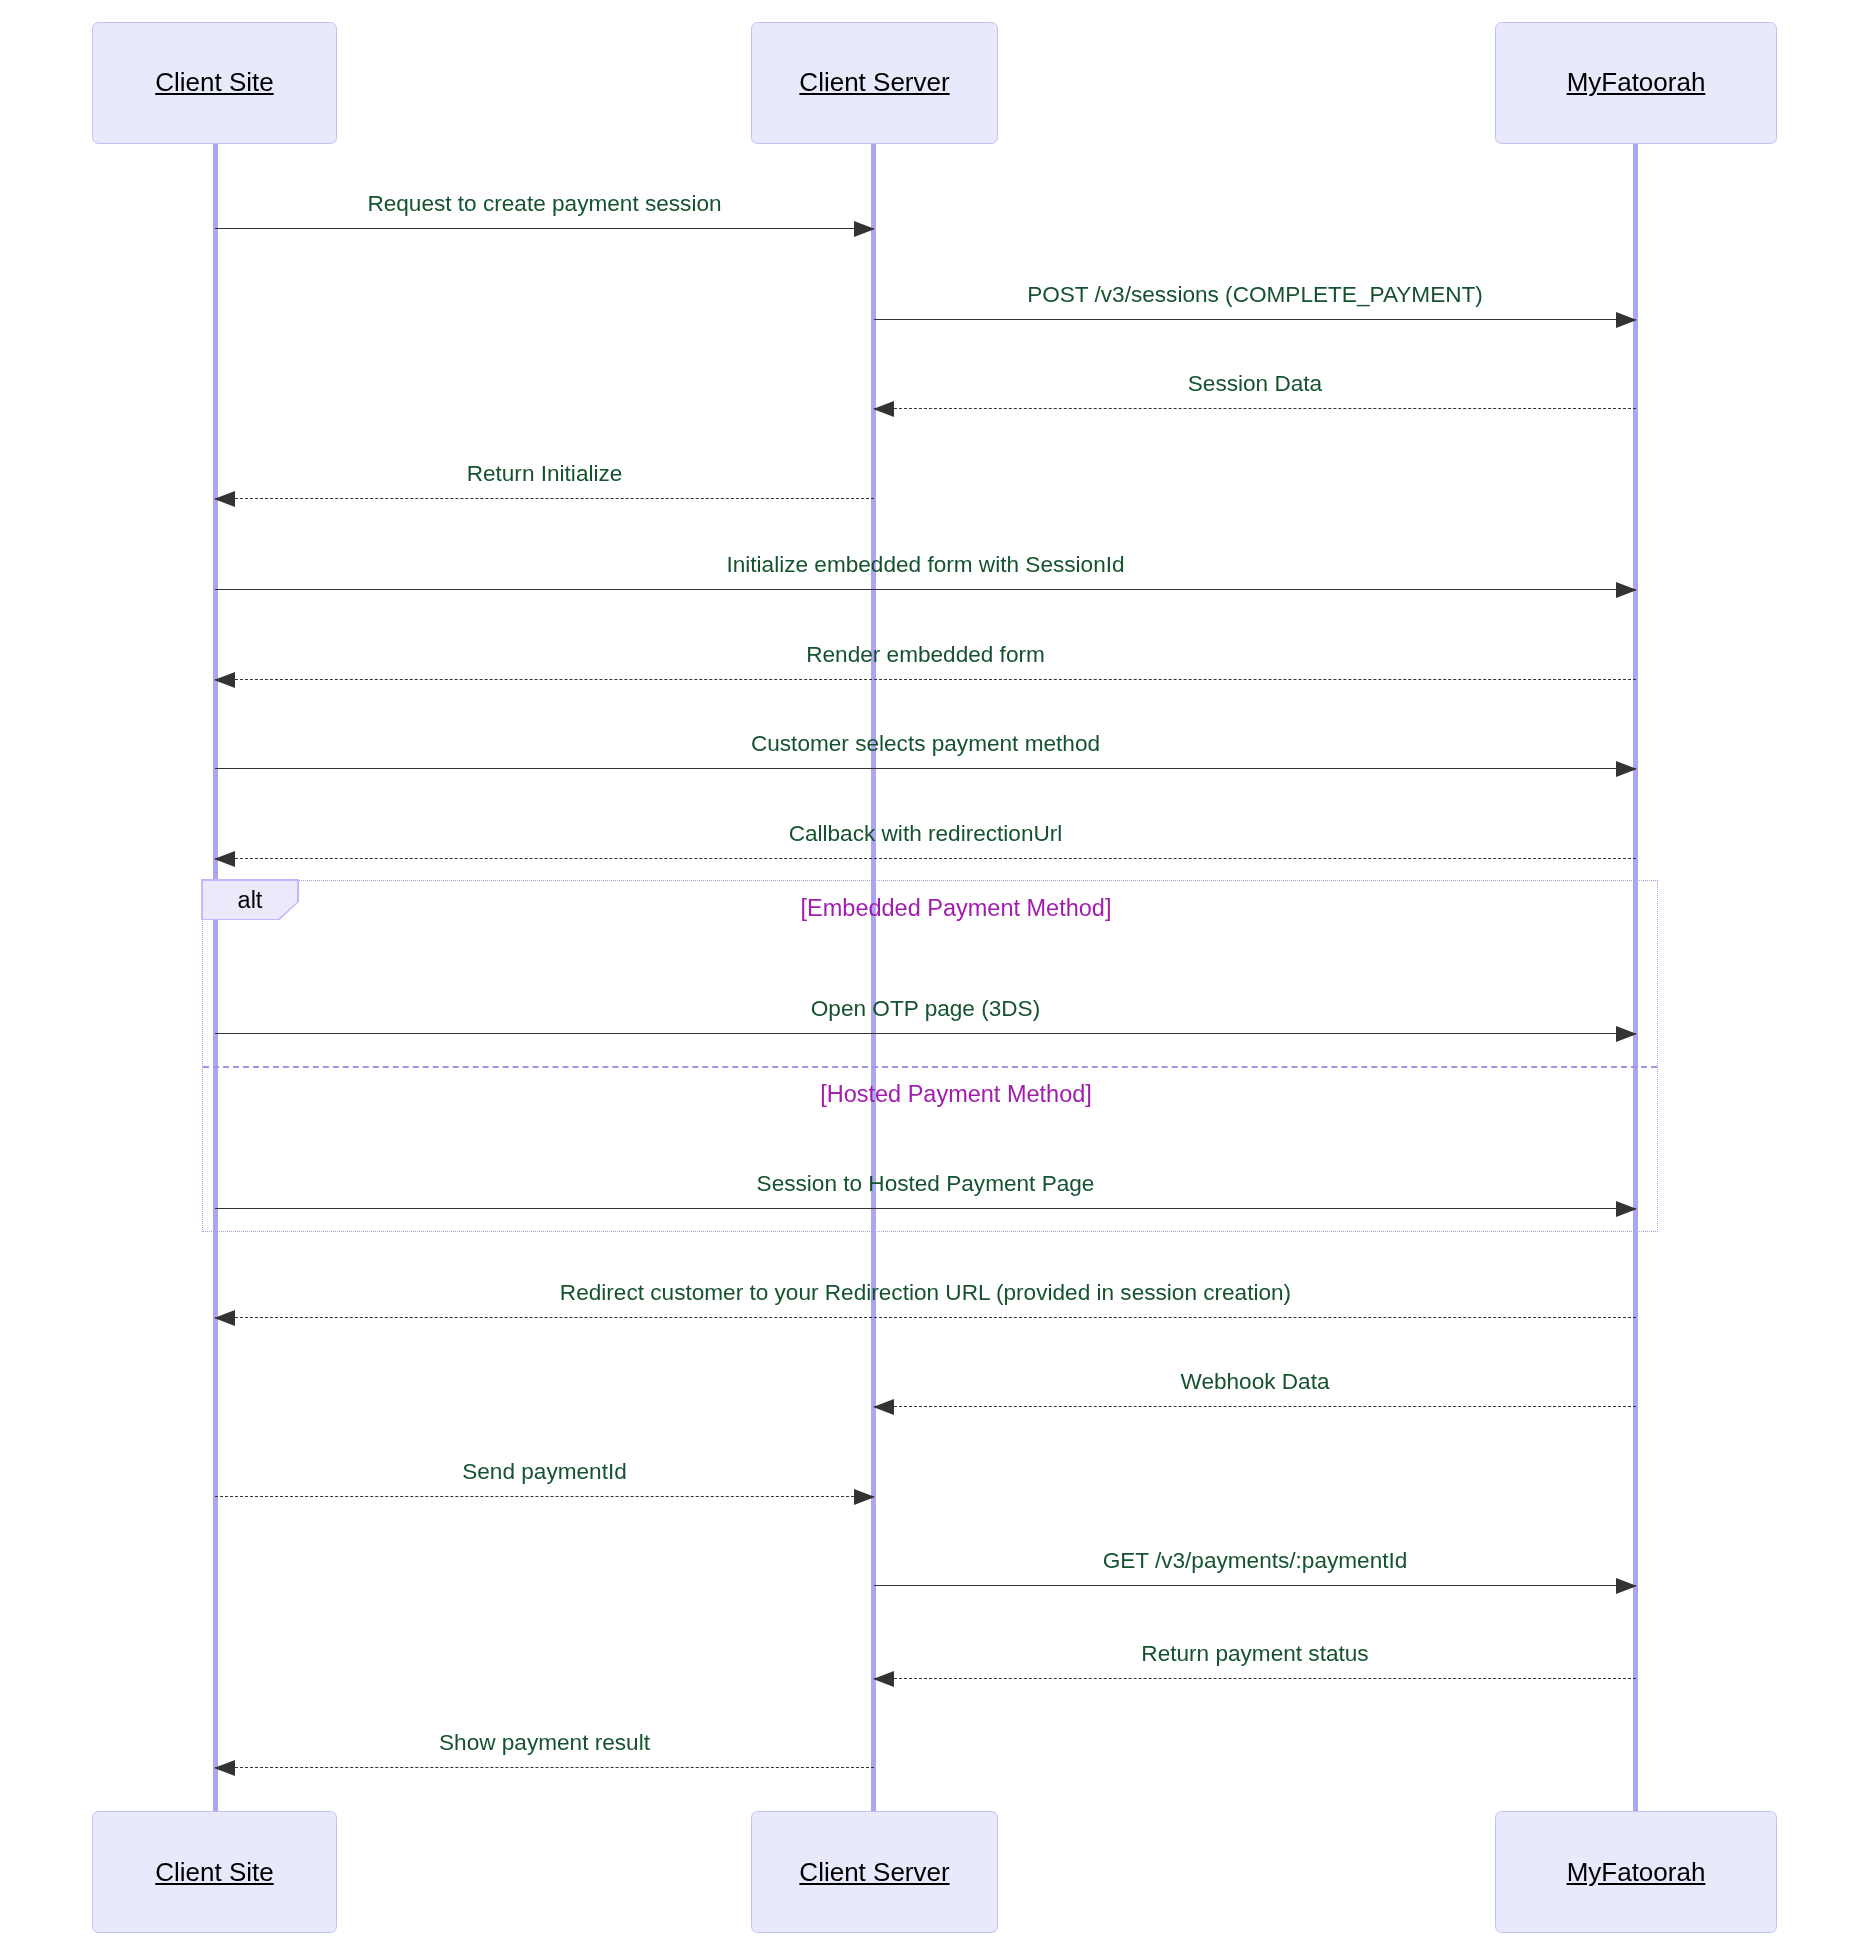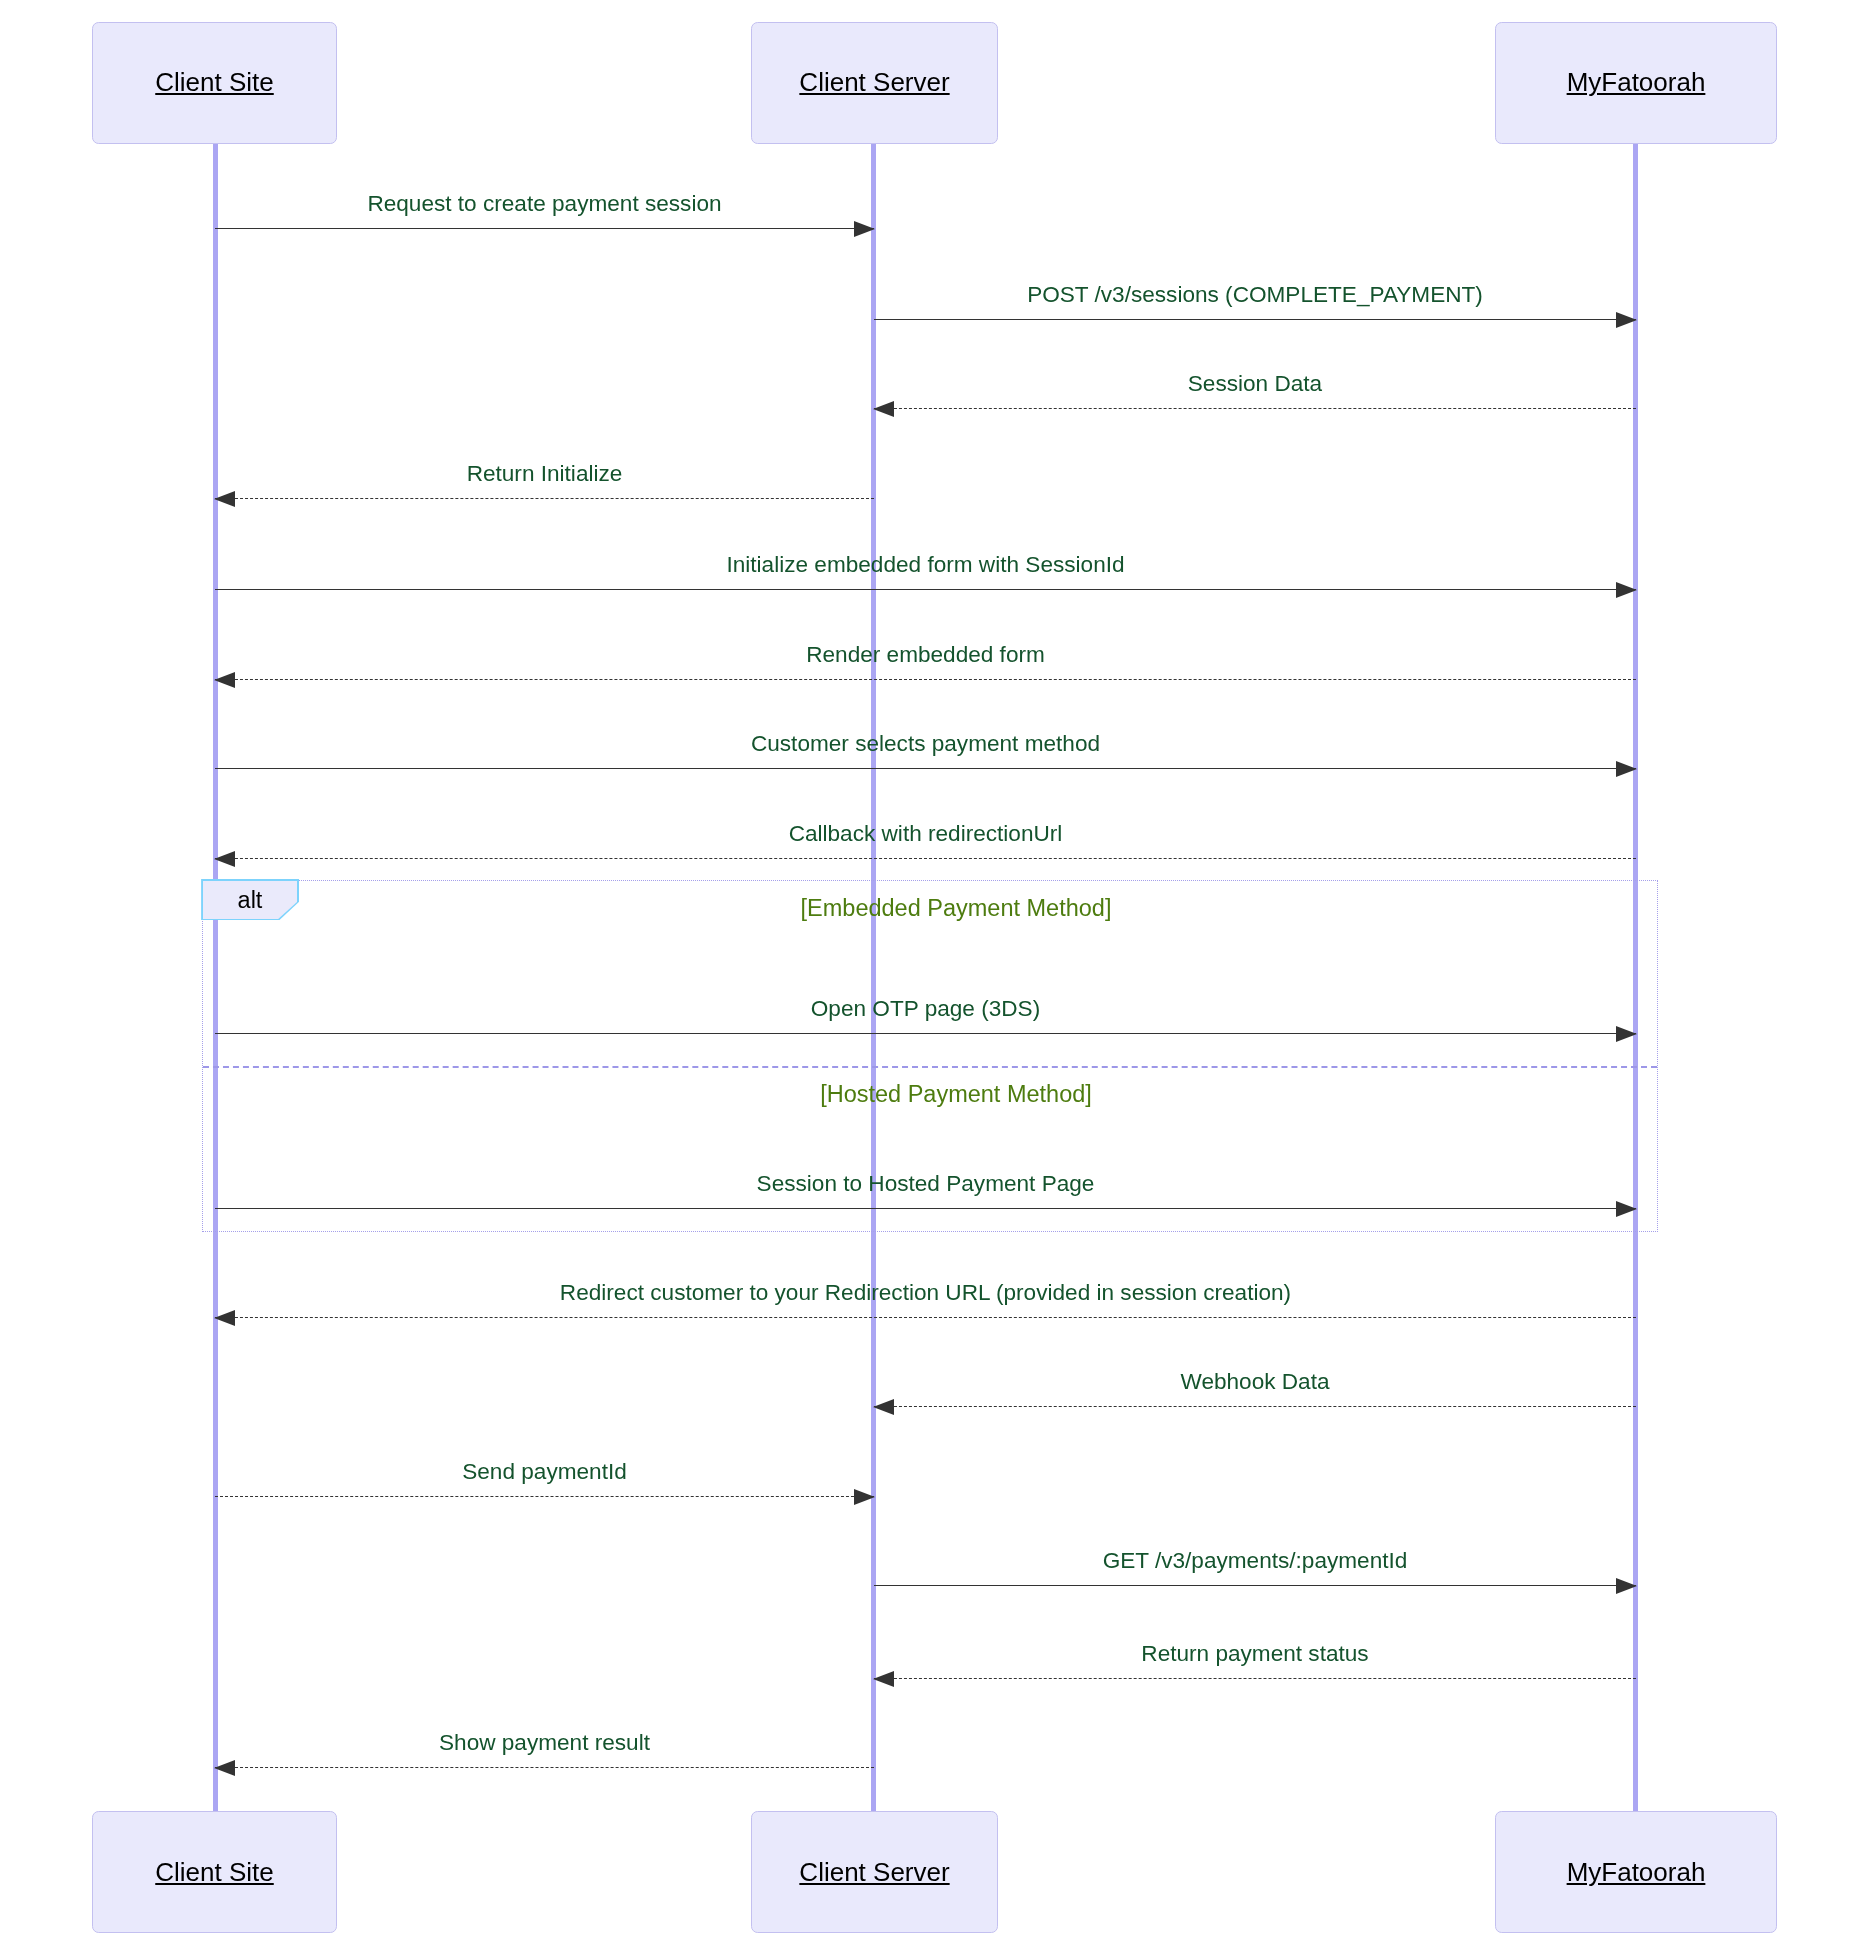--- a/index.html
+++ b/index.html
@@ -27,32 +27,32 @@
   .ah{position:absolute;top:36px;width:0;height:0;border-top:8.5px solid transparent;border-bottom:8.5px solid transparent;}
   .ah.r{right:-0.9px;border-left:21px solid #333;}
   .ah.l{left:-0.9px;border-right:21px solid #333;}
   
   .alt-box{
     position:absolute;left:202px;top:880px;width:1456px;height:352px;
     border:1.9px dotted #A5A0EA;z-index:1;box-sizing:border-box;
   }
   .alt-divider{position:absolute;left:0;right:0;top:185px;border-top:2.8px dashed #9D97E8;}
   .alt-tab-outer{
-    position:absolute;left:-1.9px;top:-1.9px;width:98px;height:41px;background:#7dd3fc;
+    position:absolute;left:-1.9px;top:-1.9px;width:98px;height:41px;background:#c4b5fd;
     clip-path:polygon(0 0,100% 0,100% 55%,80% 100%,0 100%);
     text-decoration:underline;
   }
   .alt-tab-inner{
     position:absolute;left:1.9px;top:1.9px;width:94px;height:38px;background:#EAEAFB;
     clip-path:polygon(0 0,100% 0,100% 55%,80% 100%,0 100%);
     display:flex;align-items:center;justify-content:center;font-size:23.5px;color:#000;
   }
   .alt-section{
     position:absolute;left:0;right:0;height:32px;display:flex;align-items:center;justify-content:center;
-    font-size:23.5px;color:#4d7c0f;white-space:nowrap;z-index:2;padding-left:40px;
+    font-size:23.5px;color:#a21caf;white-space:nowrap;z-index:2;padding-left:40px;
   }
 </style>
 </head>
 <body>
 
 <div id="canvas">
 
   <div class="lifeline" style="left:213px"></div>
   <div class="lifeline" style="left:871px"></div>
   <div class="lifeline" style="left:1633px"></div>

